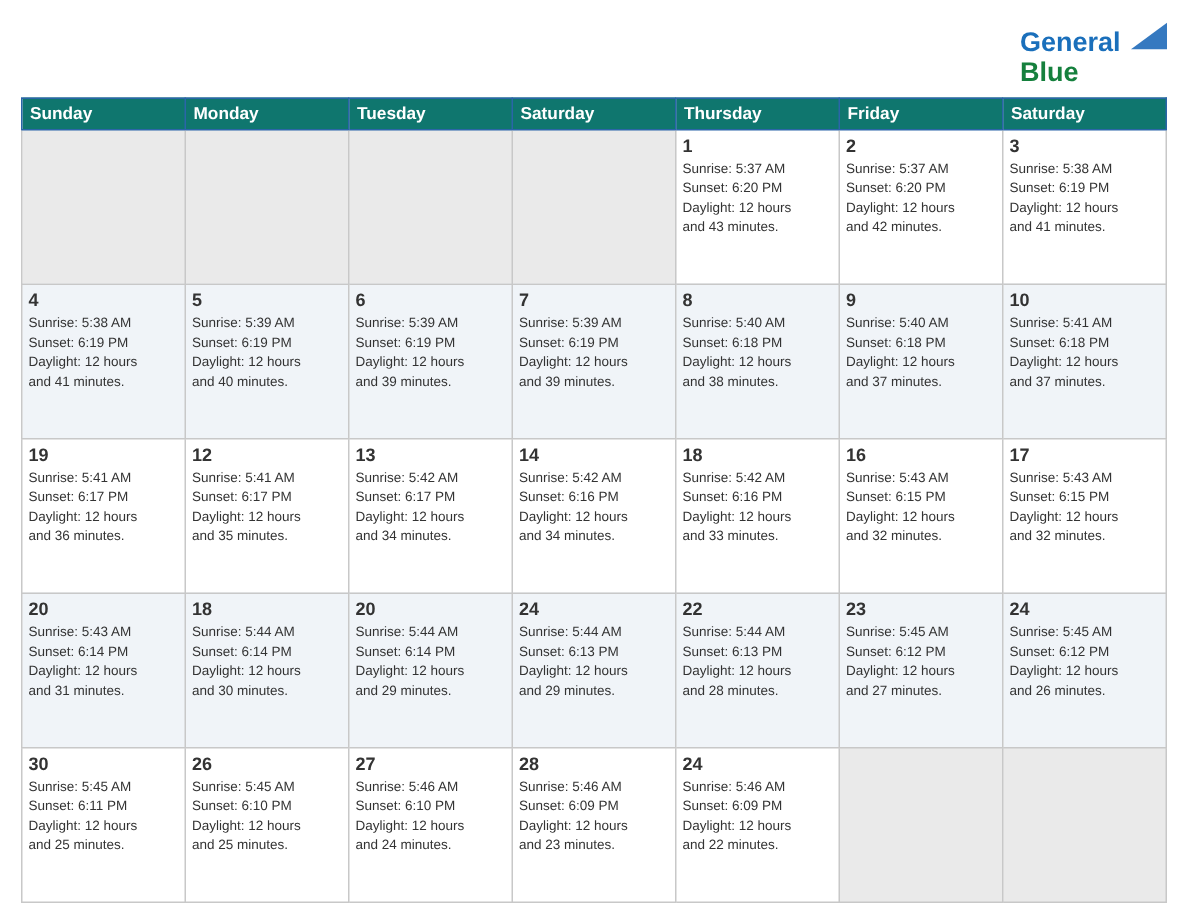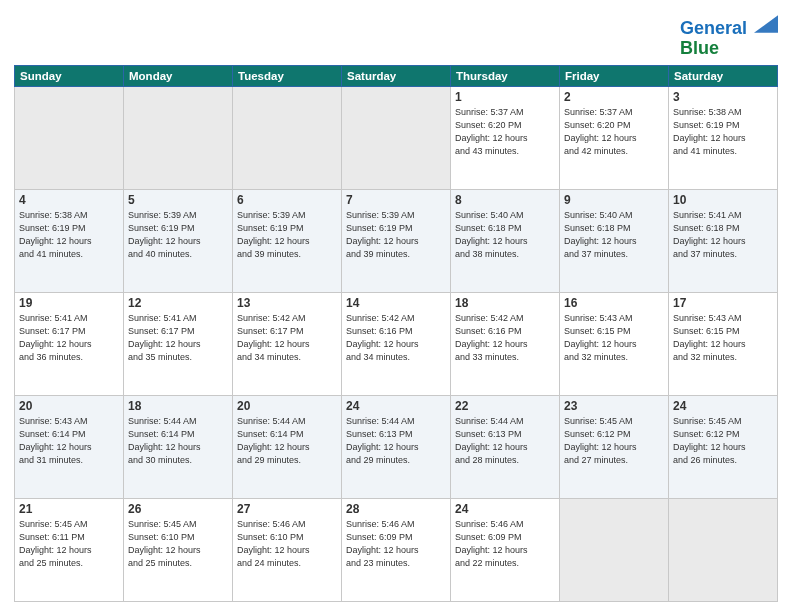--- a/index.html
+++ b/index.html
@@ -237,21 +237,21 @@
             <span class="day-number">23</span>
             <div class="day-info">Sunrise: 5:45 AM<br>Sunset: 6:12 PM<br>Daylight: 12 hours<br>and 27 minutes.</div>
           </td>
           <td>
             <span class="day-number">24</span>
             <div class="day-info">Sunrise: 5:45 AM<br>Sunset: 6:12 PM<br>Daylight: 12 hours<br>and 26 minutes.</div>
           </td>
         </tr>
         <tr class="row-even">
           <td>
-            <span class="day-number">21</span>
+            <span class="day-number">30</span>
             <div class="day-info">Sunrise: 5:45 AM<br>Sunset: 6:11 PM<br>Daylight: 12 hours<br>and 25 minutes.</div>
           </td>
           <td>
             <span class="day-number">26</span>
             <div class="day-info">Sunrise: 5:45 AM<br>Sunset: 6:10 PM<br>Daylight: 12 hours<br>and 25 minutes.</div>
           </td>
           <td>
             <span class="day-number">27</span>
             <div class="day-info">Sunrise: 5:46 AM<br>Sunset: 6:10 PM<br>Daylight: 12 hours<br>and 24 minutes.</div>
           </td>

